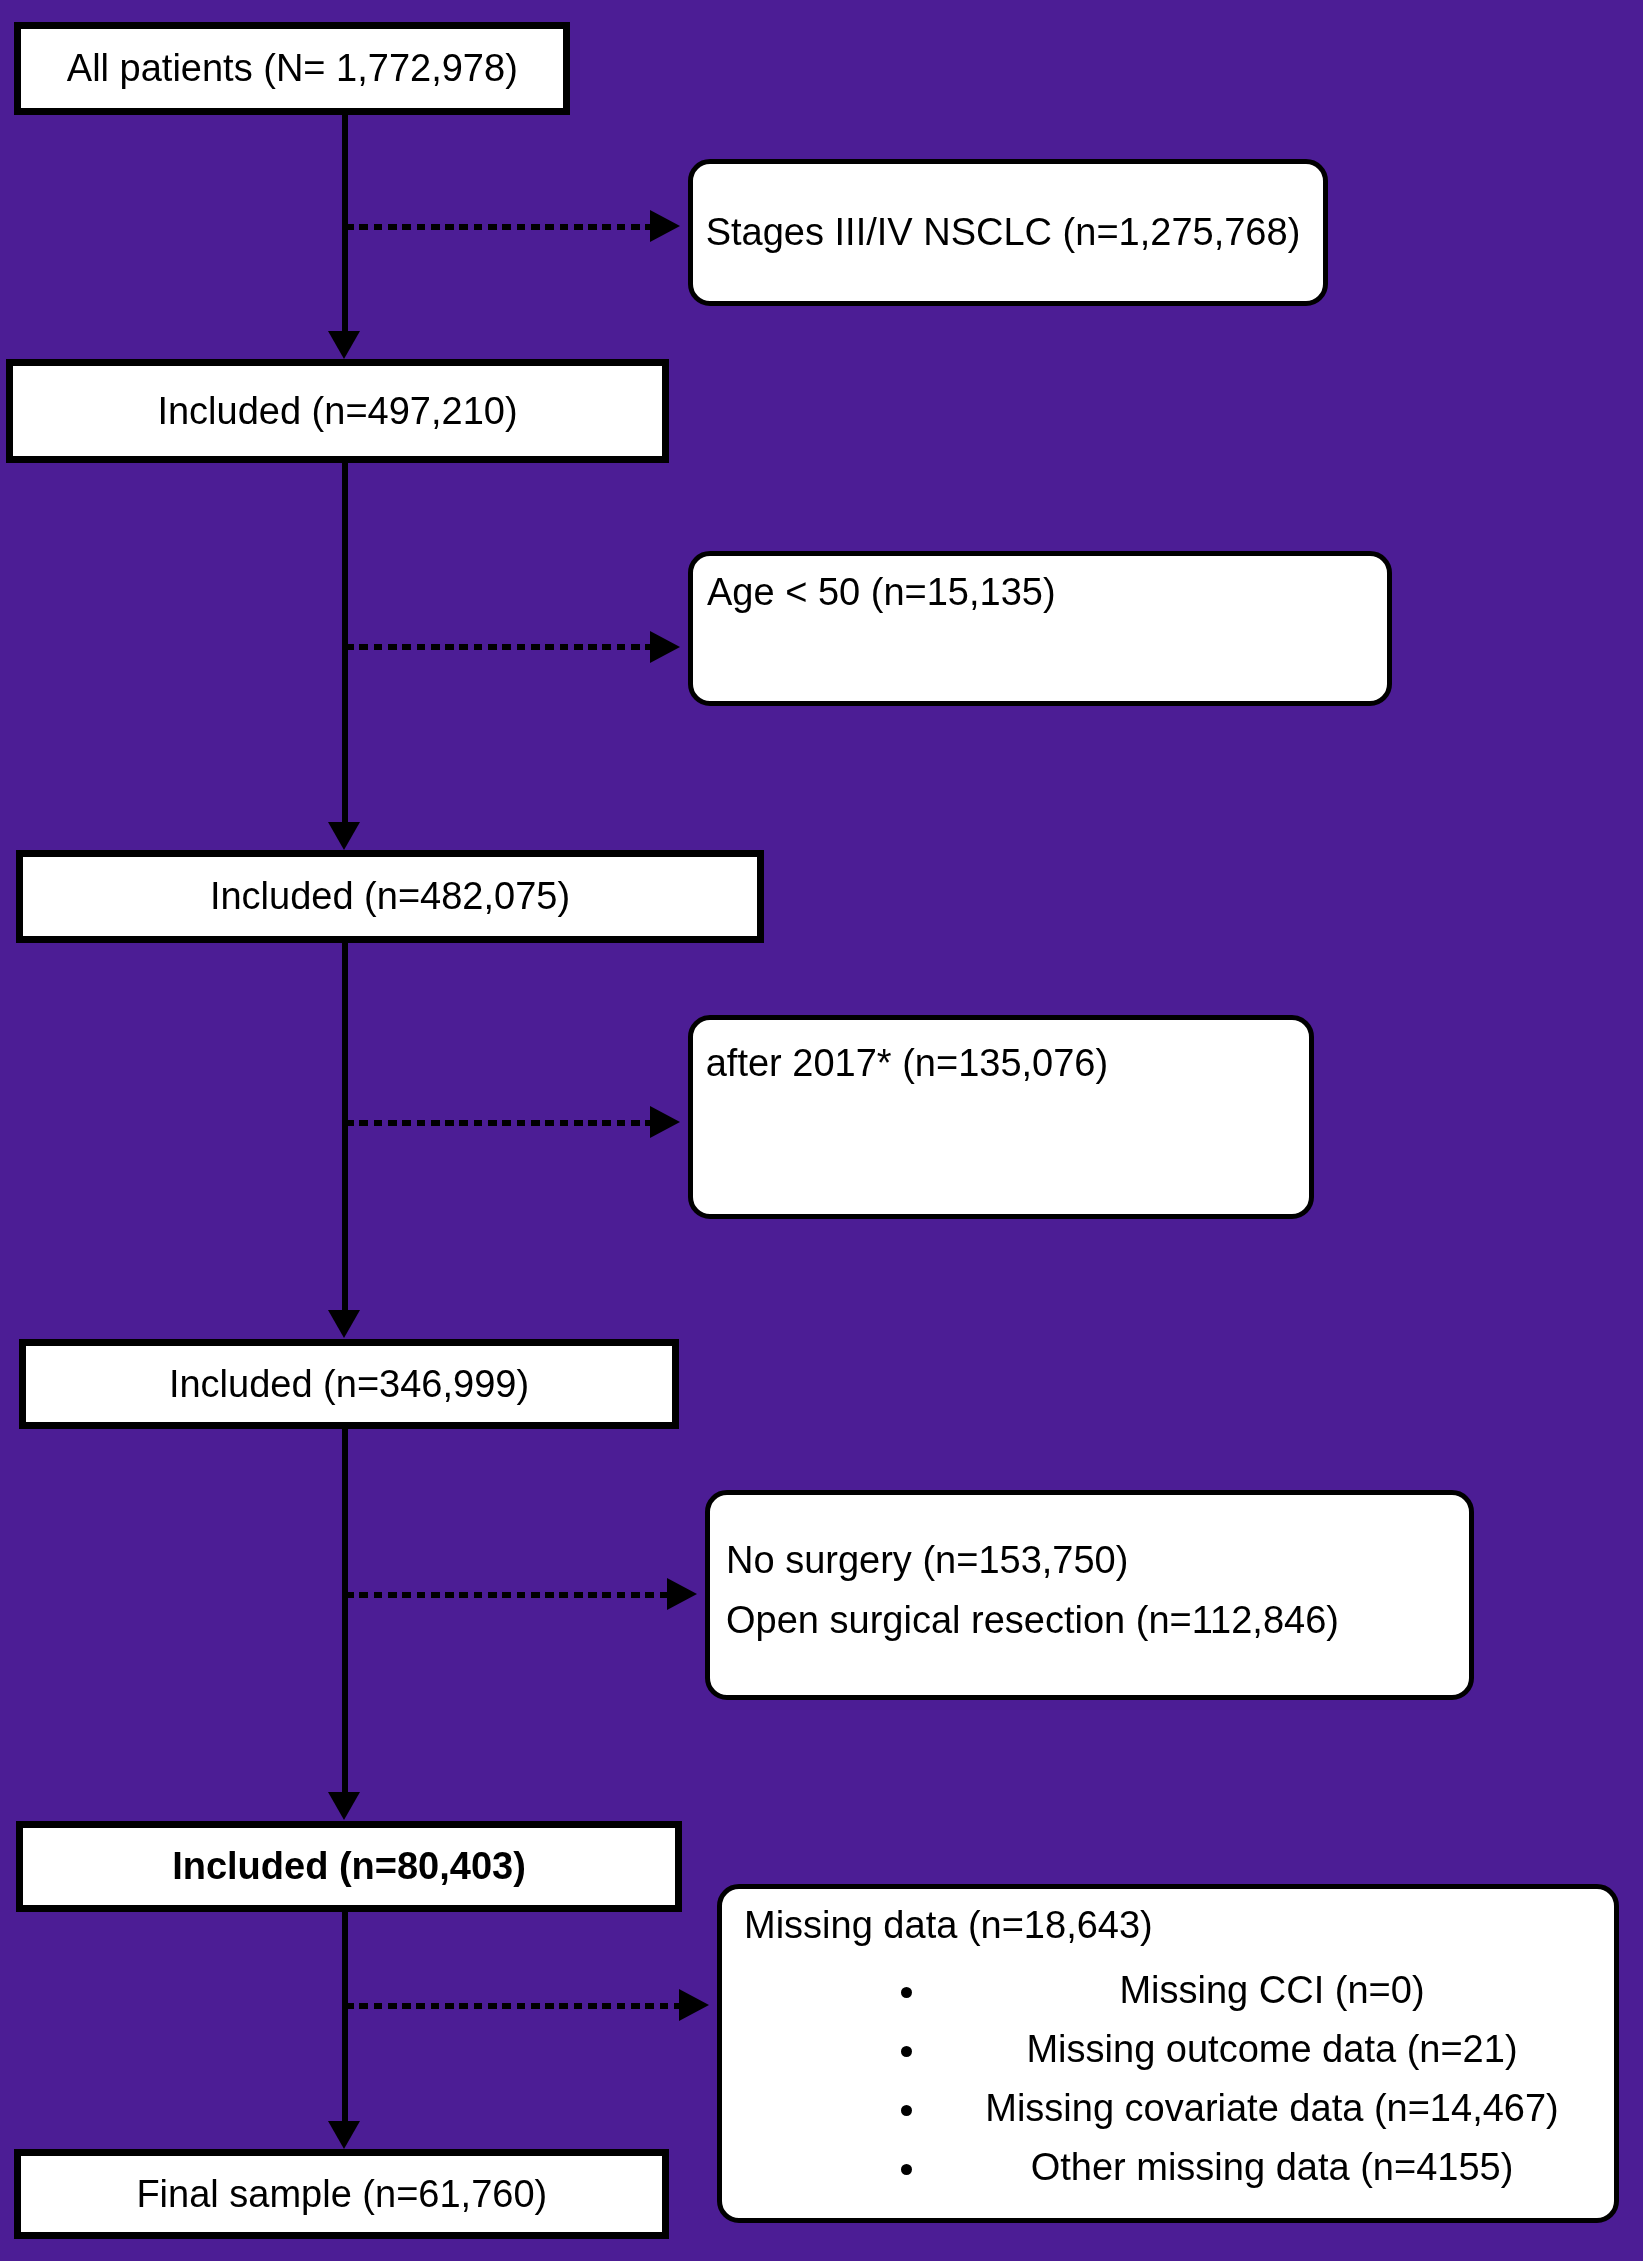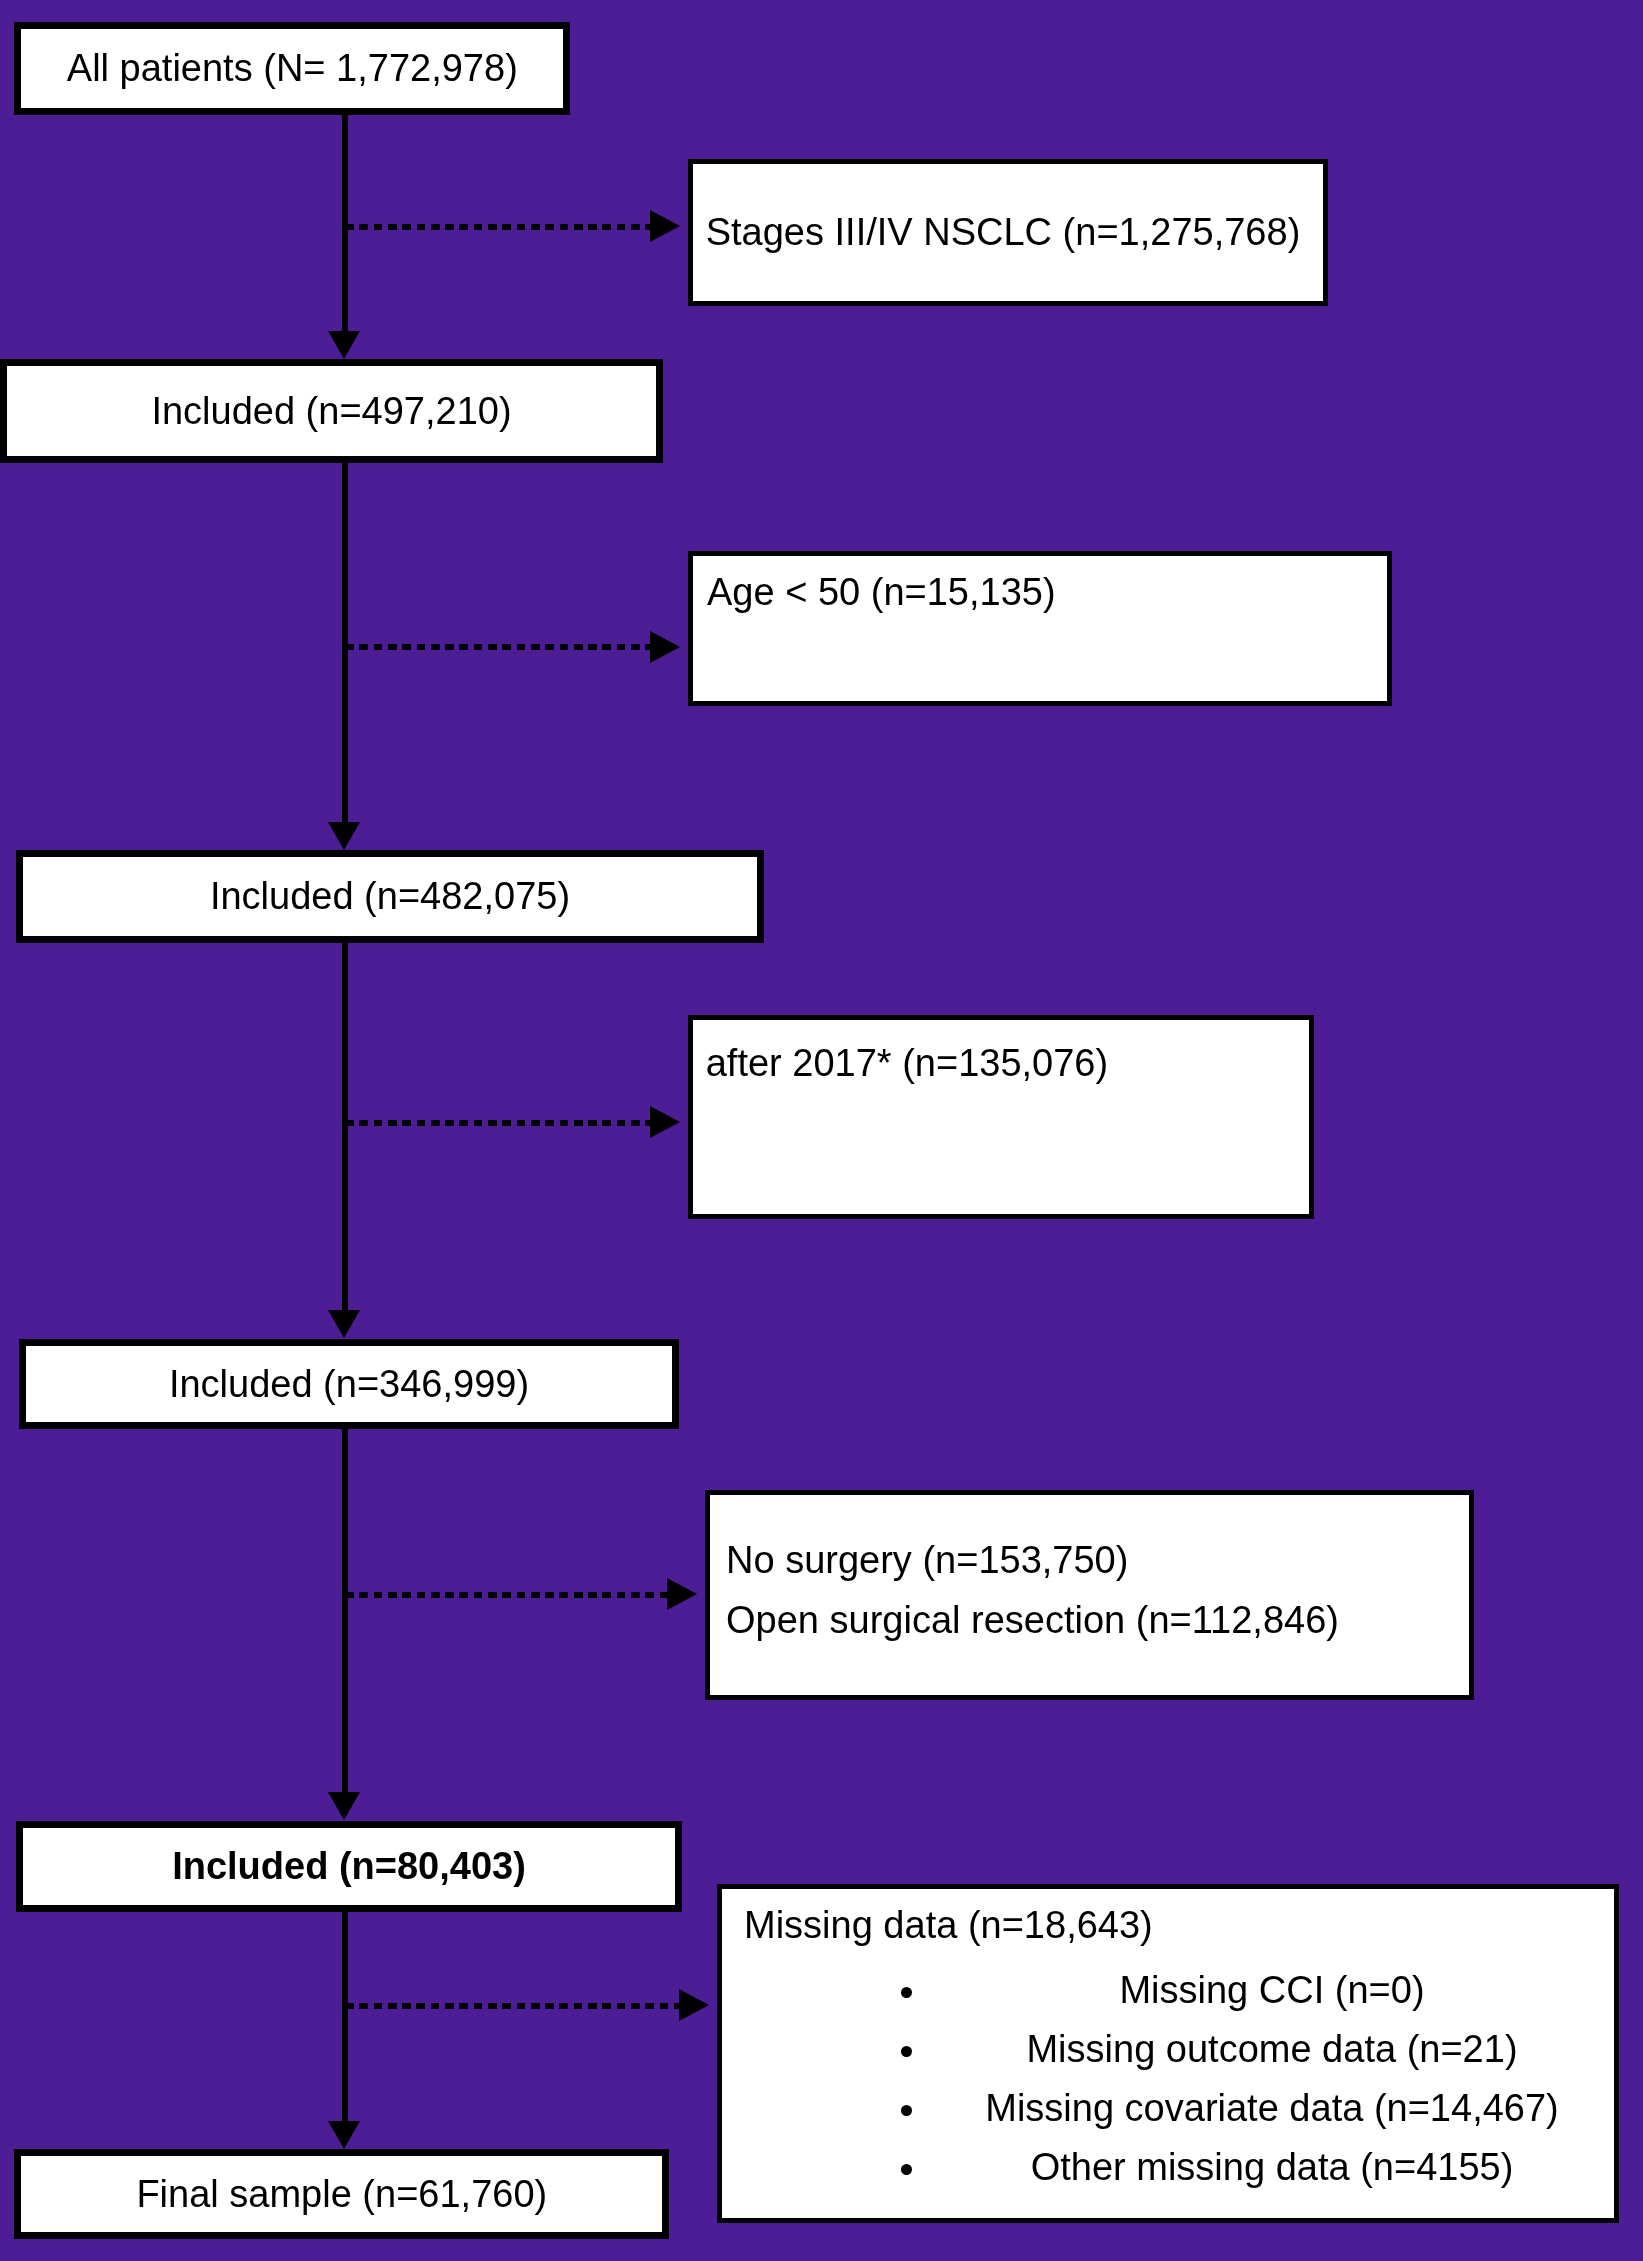--- a/index.html
+++ b/index.html
@@ -19,21 +19,21 @@
     border: 7.1px solid #000000;
     font-size: 38px;
     line-height: 51px;
   }
   .flow-box {
     display: flex;
     align-items: center;
     justify-content: center;
     text-align: center;
   }
-  .excl-box { border-width: 5.5px; text-align: left; }
+  .excl-box { border-width: 5.5px; text-align: left; border-radius: 22px; }
   .vcenter { display: flex; align-items: center; }
   .vline { position: absolute; width: 5.5px; background: #000000; }
   .dline {
     position: absolute;
     height: 5.5px;
     background: repeating-linear-gradient(90deg, #000000 0 8.7px, transparent 8.7px 14.3px);
   }
   .ah-down {
     position: absolute; width: 0; height: 0;
     border-left: 16.6px solid transparent;
@@ -57,21 +57,21 @@
 </style>
 </head>
 <body>
 
 <div class="canvas">
 
   <div class="box flow-box" style="left:14.3px; top:22px; width:556px; height:93px;">
     <span>All patients (N= 1,772,978)</span>
   </div>
 
-  <div class="box flow-box" style="left:0; top:359px; width:663px; height:104px;">
+  <div class="box flow-box" style="left:6px; top:359px; width:663px; height:104px;">
     <span>Included (n=497,210)</span>
   </div>
 
   <div class="box flow-box" style="left:16px; top:850px; width:748px; height:93px;">
     <span>Included (n=482,075)</span>
   </div>
 
   <div class="box flow-box" style="left:19px; top:1339px; width:660px; height:90px;">
     <span>Included (n=346,999)</span>
   </div>

